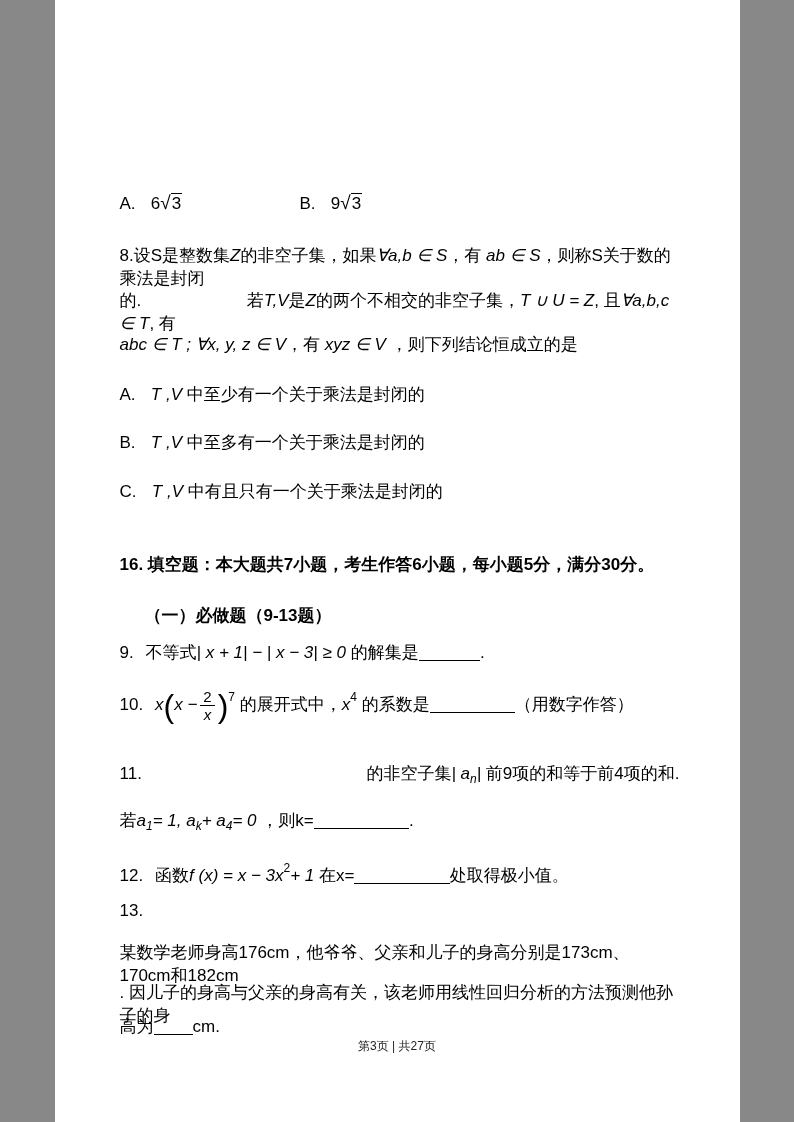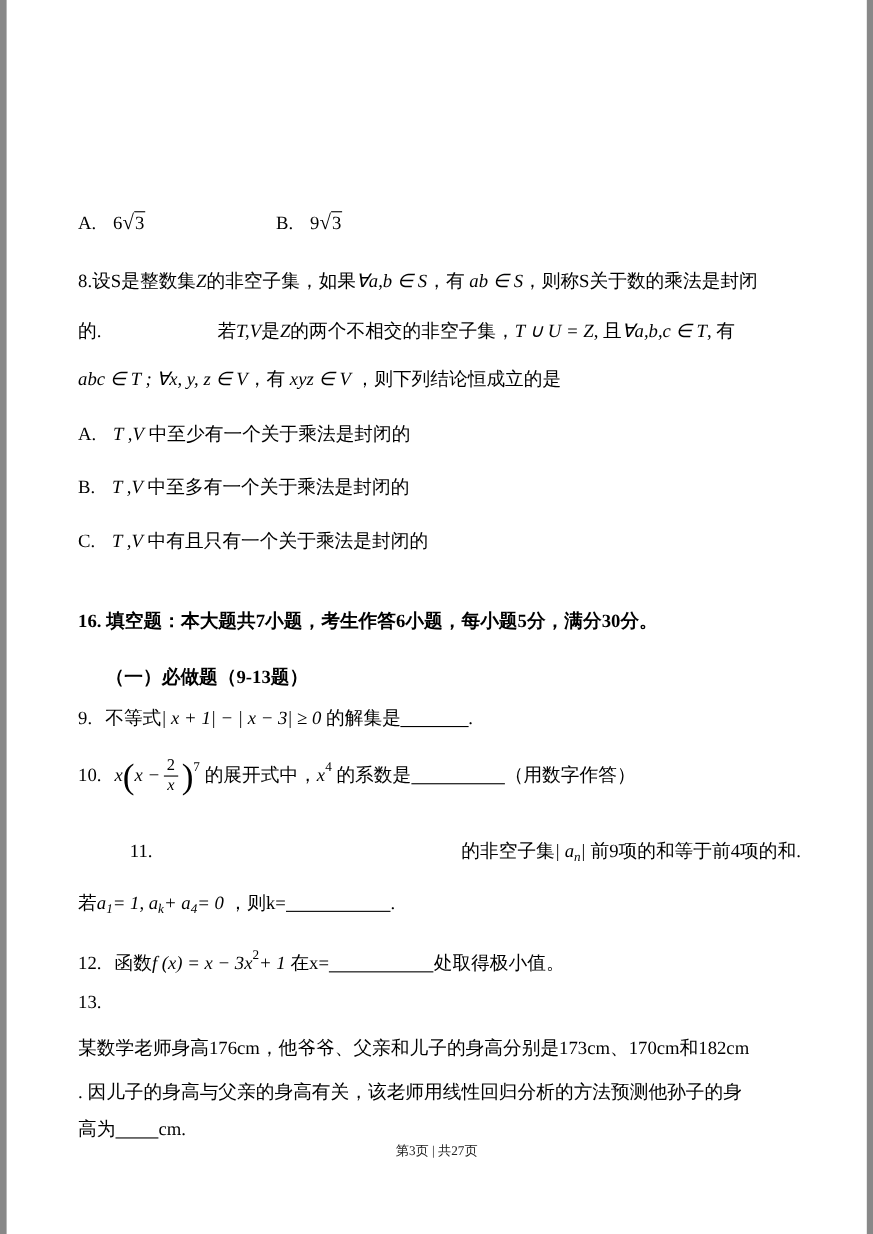--- a/index.html
+++ b/index.html
@@ -1,29 +1,29 @@
 <!DOCTYPE html>
 <html><head>
 <meta charset="utf-8">
 <style>
   html,body{margin:0;padding:0;background:#888;}
   .page{
     position:relative;
-    width:782px;height:1122px;
+    width:685px;height:1122px;
     margin:0 auto;
     background:#ffffff;
     color:#000;
-    font-family:Liberation Serif, serif;
+    font-family:Liberation Sans, sans-serif;
     font-size:17px;
     overflow:hidden;
   }
   .line{position:absolute;left:65px;right:60px;line-height:1.35;}
   .bold{font-weight:700;}
   .options-row{display:grid;grid-template-columns:180px 150px 180px auto;}
-  .split{display:flex;justify-content:space-between;margin-left:47px;}
+  .split{display:flex;justify-content:space-between;}
   .footer{position:absolute;top:1038px;left:0;right:0;text-align:center;font-size:12px;color:#222;}
   
   .run-t{font-style:normal;}
   .run-m{font-style:italic;}
   .run-sp{display:inline-block;}
   .run-blank{display:inline-block;border-bottom:1px solid #000;height:14px;vertical-align:-3px;}
   .run-sup{font-size:12px;vertical-align:9px;font-style:normal;}
   .run-sub{font-size:12px;vertical-align:-4px;font-style:italic;}
   .run-bp{font-size:32px;vertical-align:-7px;line-height:0;font-weight:300;font-style:normal;}
   .run-frac{display:inline-flex;flex-direction:column;align-items:center;vertical-align:middle;margin:0 3px;line-height:1.15;font-size:15px;}

